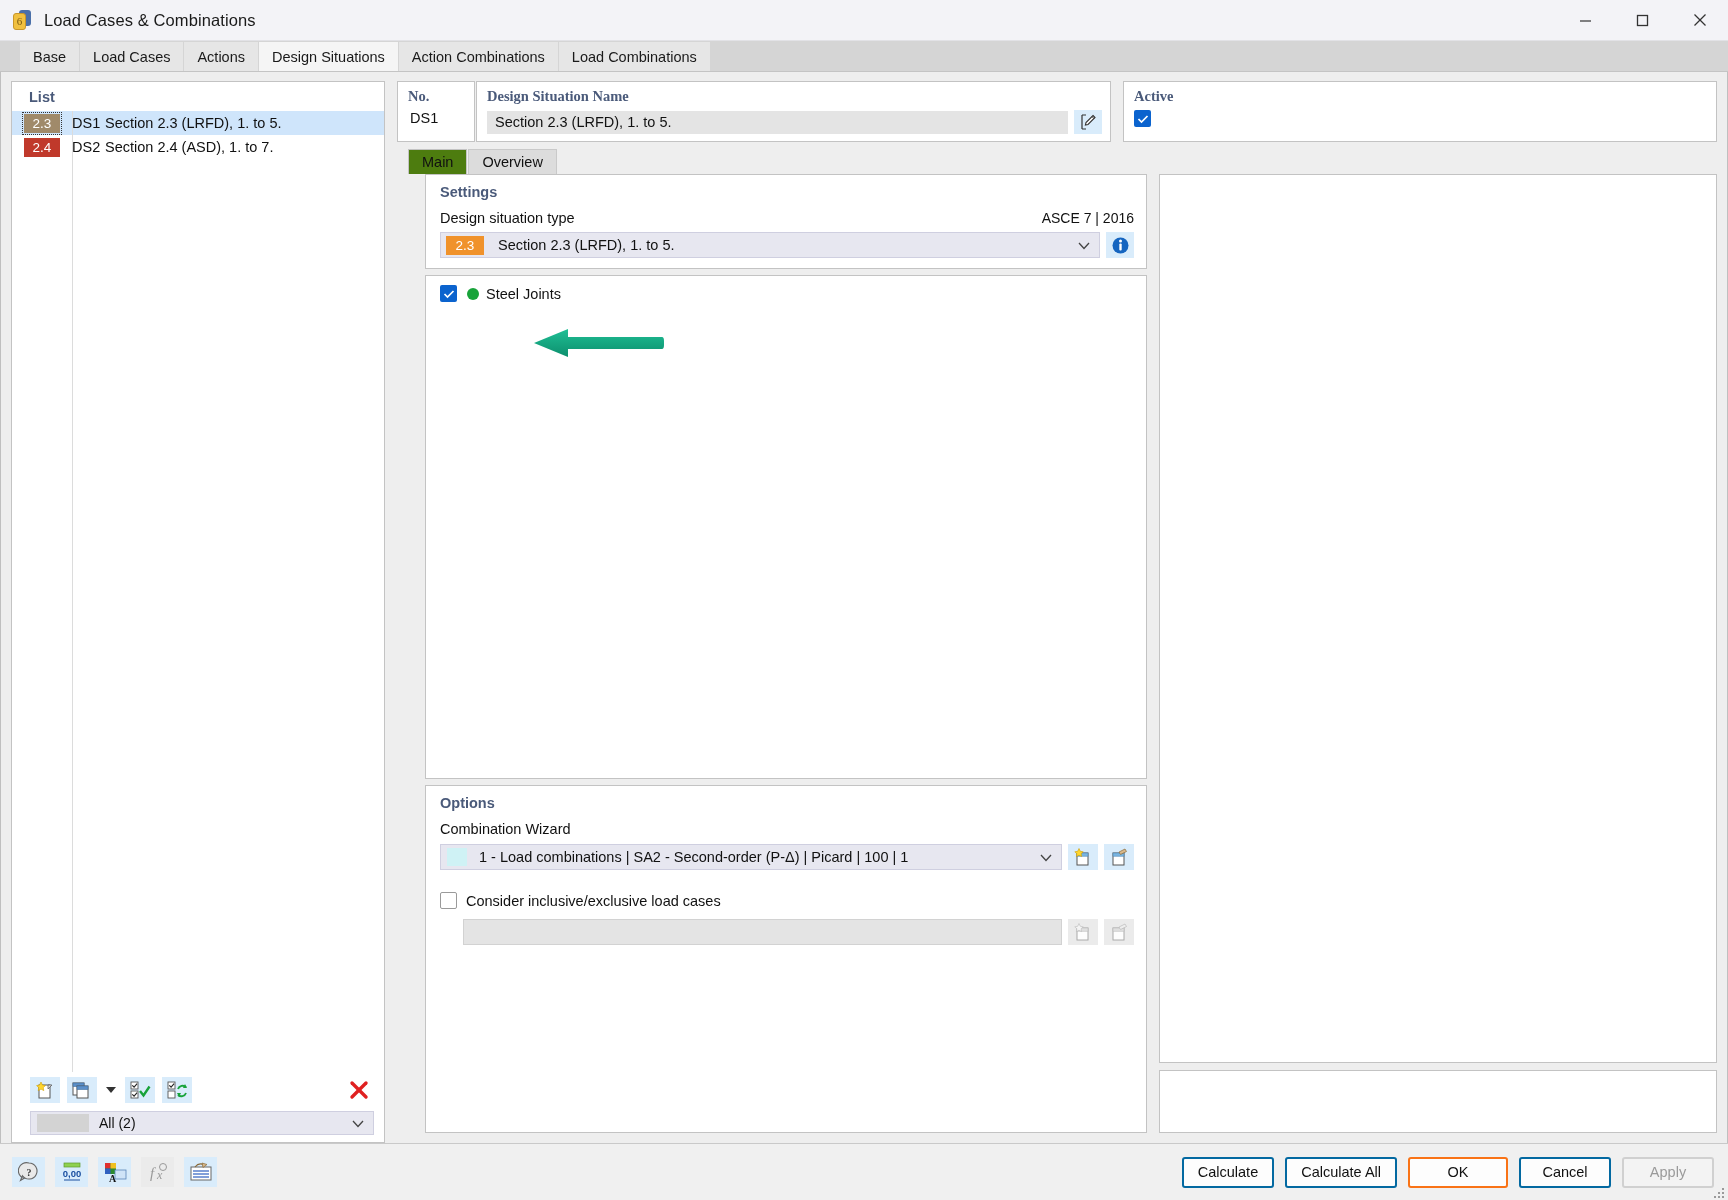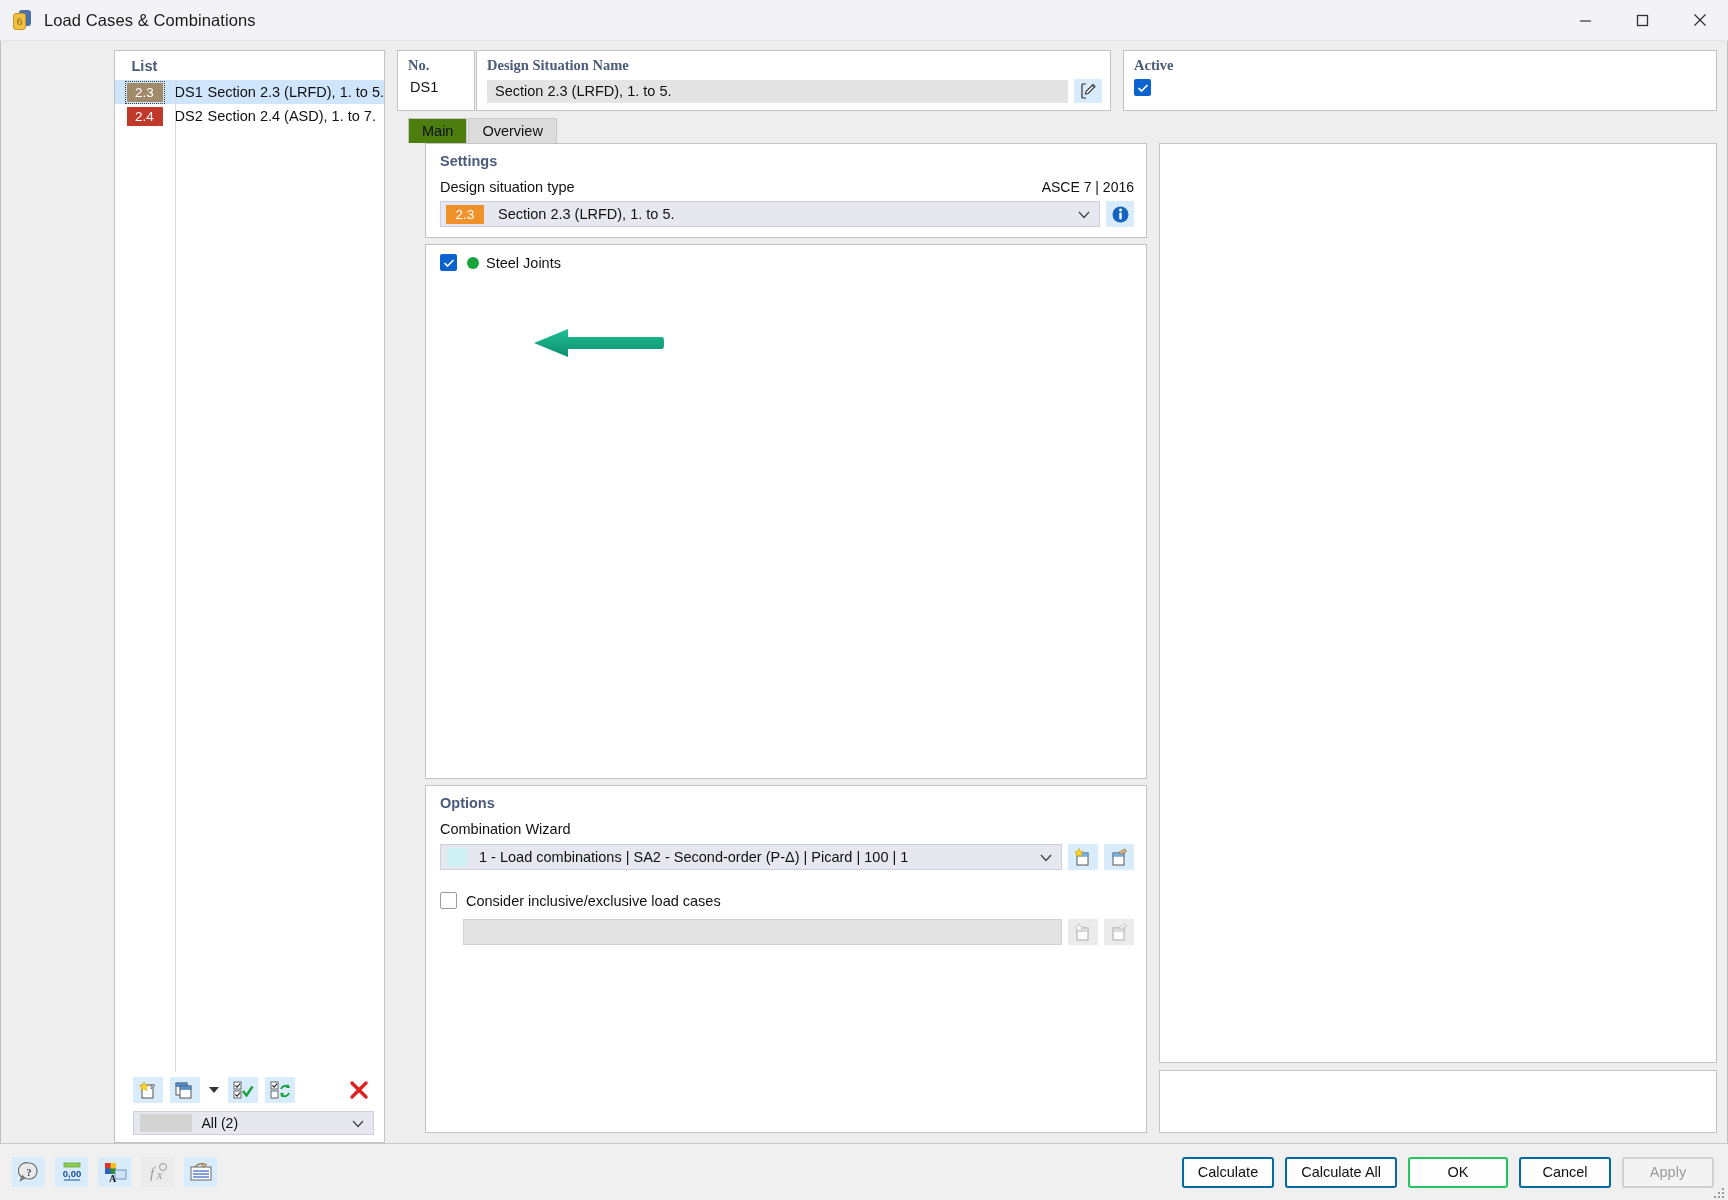--- a/index.html
+++ b/index.html
@@ -75,21 +75,20 @@
     min-height: 0;
     border-left: 1px solid #bfbfbf;
     border-right: 1px solid #bfbfbf;
   }
   
   .left-panel {
     flex: 0 0 374px;
     display: flex; flex-direction: column;
     margin-right: 12px;
     min-height: 0;
-    align-items: flex-end;
   }
   .list-box {
     flex: 1 1 auto;
     background: #ffffff;
     border: 1px solid #c3c3c3;
     display: flex; flex-direction: column;
     min-height: 0;
   }
   .list-header {
     font-size: 14.5px; font-weight: bold; color: #4a5a7a;
@@ -287,21 +286,21 @@
     display: flex; align-items: center; justify-content: center;
   }
   .st-btn.dim { background: #ebebeb; }
   .btn {
     height: 31px; min-width: 92px; padding: 0 14px;
     background: #fdfdfd; border: 2px solid #0369a1; border-radius: 3px;
     font-size: 14.5px; color: #111;
     display: flex; align-items: center; justify-content: center;
     margin-left: 11px;
   }
-  .btn.primary { border: 2px solid #22c55e; min-width: 100px; }
+  .btn.primary { border: 2px solid #f97316; min-width: 100px; }
   .btn.disabled { color: #9a9a9a; background: #f3f3f3; border-color: #d0d0d0; }
   .btn-group { margin-left: auto; display: flex; align-items: center; }
   .grip {
     position: absolute; right: 3px; bottom: 2px;
     width: 13px; height: 13px;
   }
 </style>
 </head>
 <body>
 
@@ -326,20 +325,28 @@
       </div>
       <div class="win-btn close">
         <svg width="14" height="14" viewBox="0 0 14 14">
             <line x1="1.5" y1="1.5" x2="12.5" y2="12.5" stroke="currentColor" stroke-width="1.3"></line>
             <line x1="12.5" y1="1.5" x2="1.5" y2="12.5" stroke="currentColor" stroke-width="1.3"></line>
           </svg>
       </div>
     </div>
   </div>
 
+  <div class="tabstrip">
+    <div class="tab">Base</div>
+    <div class="tab">Load Cases</div>
+    <div class="tab">Actions</div>
+    <div class="tab active">Design Situations</div>
+    <div class="tab">Action Combinations</div>
+    <div class="tab">Load Combinations</div>
+  </div>
 
   <div class="body-area">
 
     <div class="left-panel">
       <div class="list-box">
         <div class="list-header">List</div>
         <div class="list-rows">
           <div class="list-colsep"></div>
           <div class="list-row selected">
             <div class="badge-cell">

